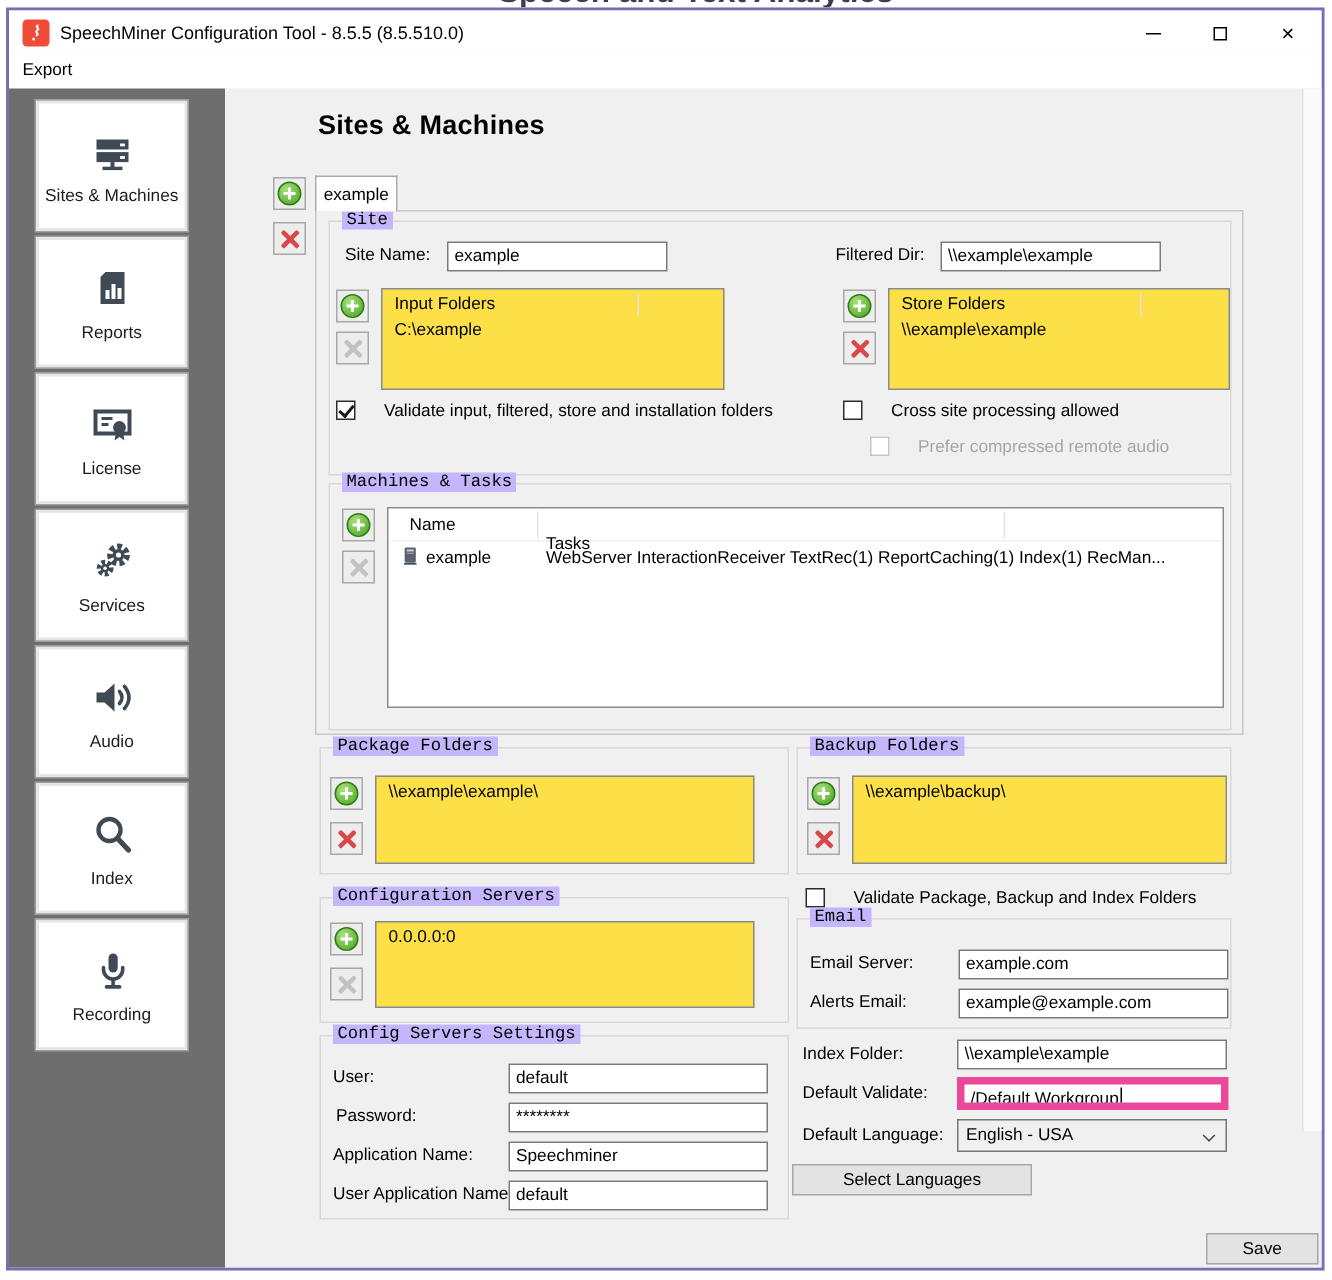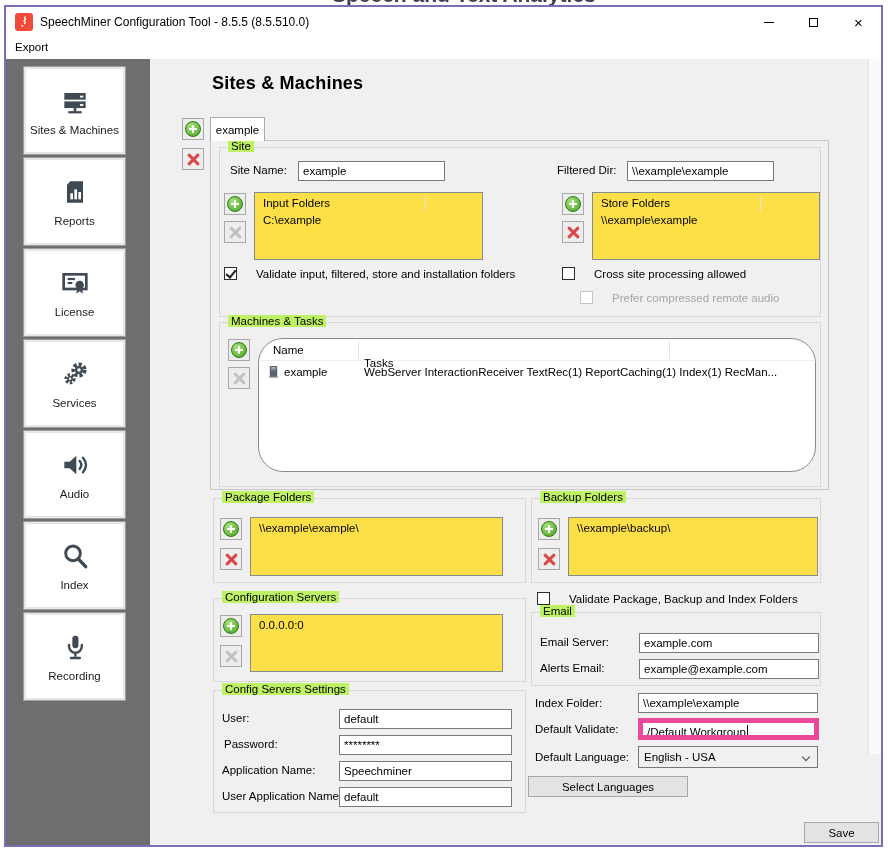--- a/index.html
+++ b/index.html
@@ -45,21 +45,21 @@
   .lbl { position:absolute; font-size:11.5px; white-space:nowrap; }
 
   .tb { position:absolute; height:20px; border:1px solid #7a7a7a; background:#fff;
         font-family:"Liberation Sans",sans-serif; font-size:11.5px; padding:1px 4px; }
   .tb-div { position:absolute; height:20px; border:1px solid #7a7a7a; background:#fff;
             font-size:11.5px; padding:2px 4px; white-space:nowrap; overflow:hidden; }
   .tb-div.focused { border:5px solid #ec4899; height:22px; }
   .caret { display:inline-block; width:1px; height:13px; background:#000; vertical-align:-2px; margin-left:1px; }
 
   .gb { position:absolute; border:1px solid #d8d8d8; }
-  .gb > .legend { position:absolute; top:-8px; left:8px; background:#bef264; padding:0 3px; font-size:11.5px; }
+  .gb > .legend { position:absolute; top:-8px; left:8px; background:#c4b5fd; padding:0 3px; font-size:11.5px;font-family:Liberation Mono, monospace; }
 
   .sq-btn { position:absolute; width:22px; height:22px; background:#ededed; border:1px solid #a8a8a8;
             display:flex; align-items:center; justify-content:center; }
   .plusicon { width:16px; height:16px; border-radius:50%; position:relative;
               background:radial-gradient(circle at 35% 30%, #a9e07d, #46a41e); border:1px solid #2e7c12; }
   .plusicon::before { content:""; position:absolute; left:6px; top:3px; width:2px; height:8px; background:#fff; }
   .plusicon::after  { content:""; position:absolute; left:3px; top:6px; width:8px; height:2px; background:#fff; }
   .xicon { width:15px; height:15px; position:relative; }
   .xicon::before, .xicon::after { content:""; position:absolute; left:6px; top:0; width:3px; height:15px;
             background:#d84848; border-radius:1px; }
@@ -303,21 +303,21 @@
         <div class="gb" style="left:8px; top:181px; width:602px; height:165px;">
           <span class="legend">Machines &amp; Tasks</span>
 
           <div class="sq-btn" style="left:8px; top:16px;">
             <span class="plusicon"></span>
           </div>
           <div class="sq-btn" style="left:8px; top:44px;">
             <span class="xicon gray"></span>
           </div>
 
-          <div class="mtable" style="left:38px; top:15px; width:558px; height:134px;border-radius:25px;">
+          <div class="mtable" style="left:38px; top:15px; width:558px; height:134px;">
             <div class="mhdr">
               <span class="c1">Name</span>
               <span class="c2">Tasks</span>
               <span class="vline" style="left:99px;"></span>
               <span class="vline" style="left:410px;"></span>
             </div>
             <div class="mrow">
               <span class="c1">
                 <span>
                   <svg viewBox="0 0 14 14" width="13" height="13">

